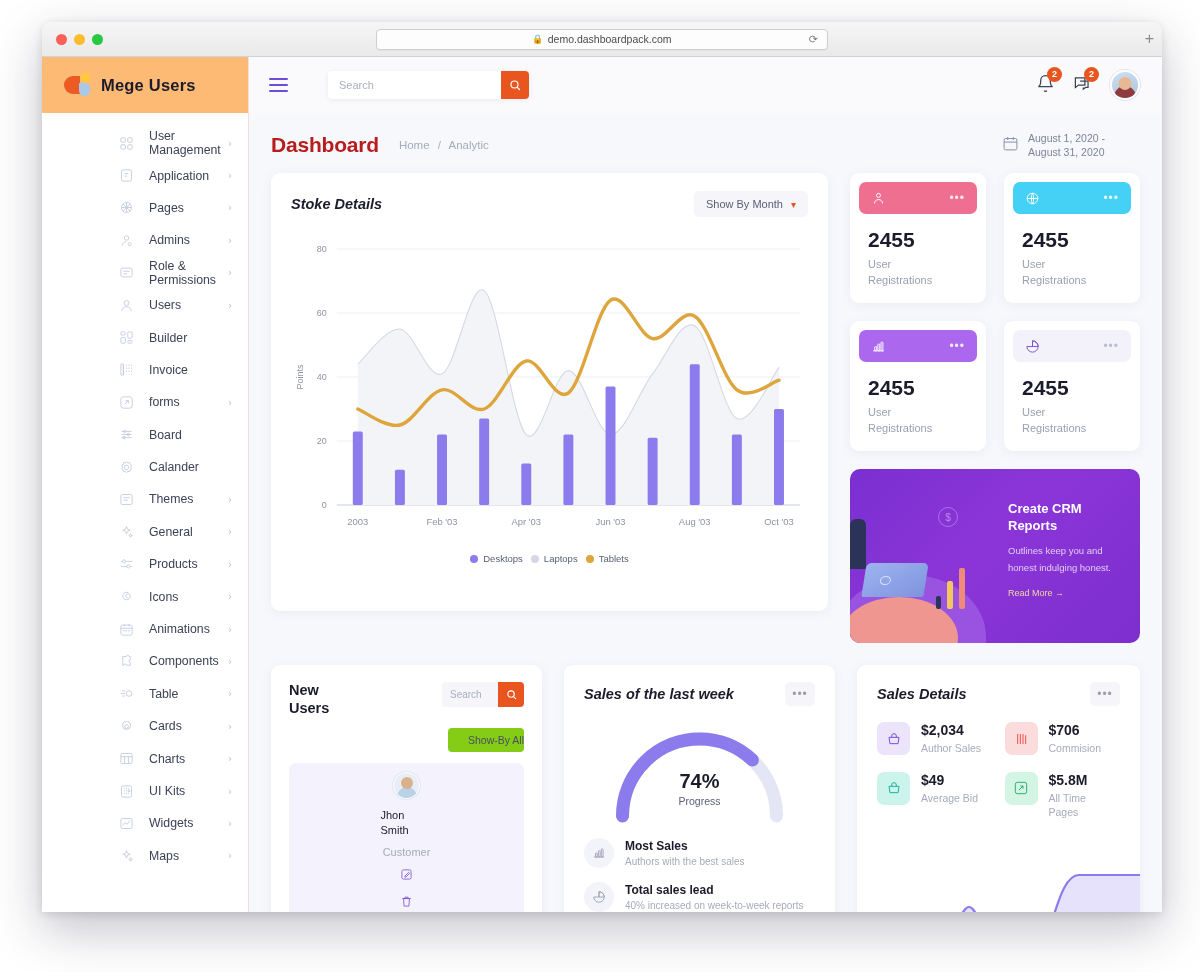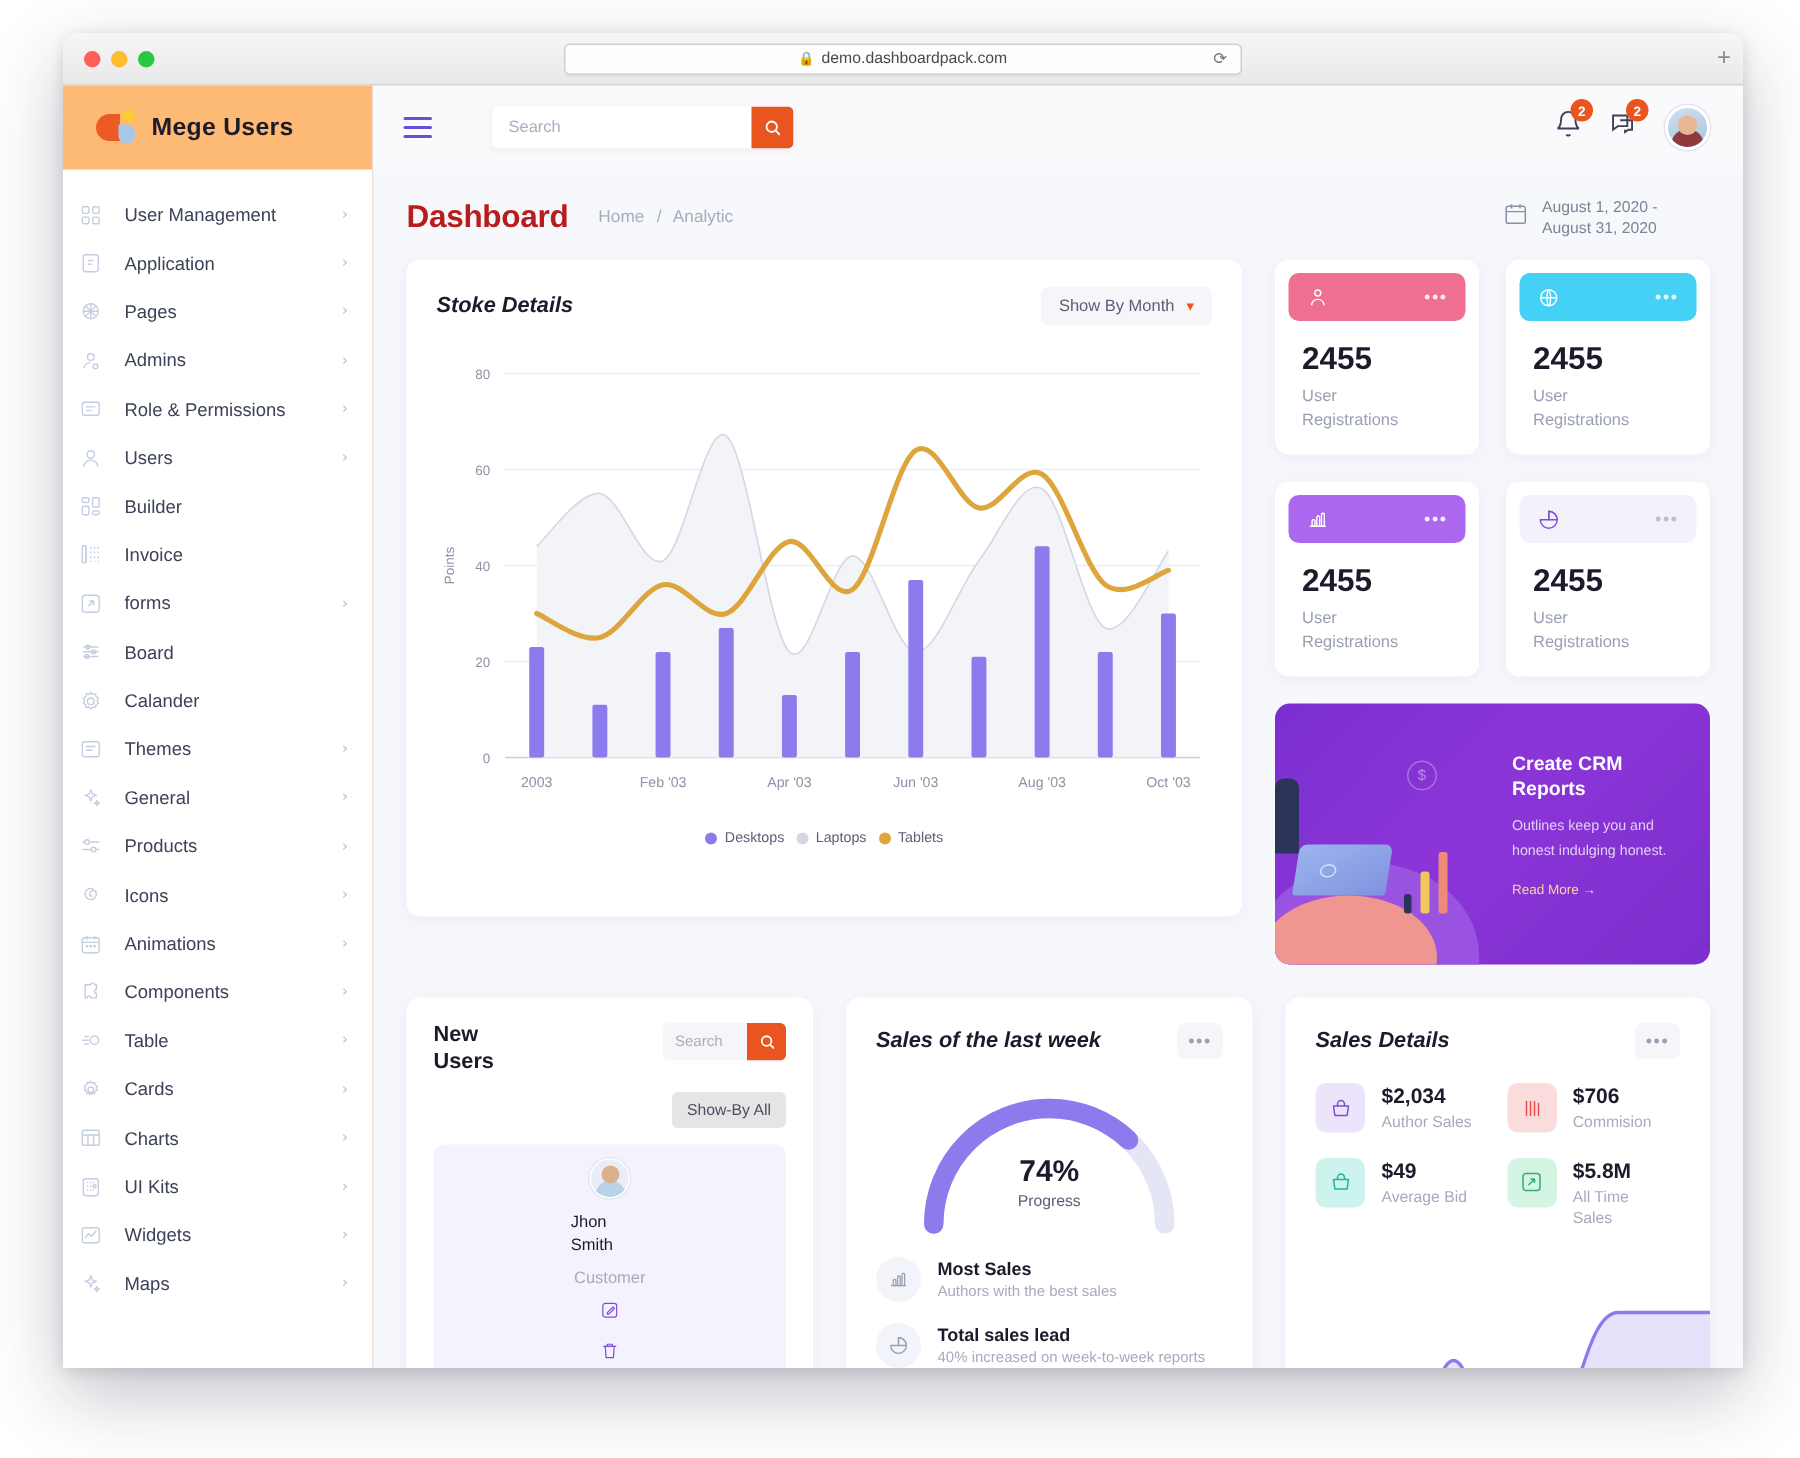--- a/index.html
+++ b/index.html
@@ -86,22 +86,23 @@
     width: 11px; height: 13px;
     background: #a8c8e8;
     border-radius: 0 6px 6px 6px;
   }
   .brand-name { font-size: 16.5px; font-weight: 700; color: #1b1b2b; letter-spacing: .2px; }
 
   .nav { padding: 14px 0 10px 0; flex: 1; }
   .nav-item {
     display: flex; align-items: center;
     height: 32.4px;
-    padding: 0 16px 0 8px;
+    padding: 0 16px 0 28px;
     cursor: pointer;
+    margin-left: 46px;
   }
   .nav-ico {
     width: 20px; height: 20px; flex-shrink: 0;
     color: #c5cde0;
     display: flex; align-items: center; justify-content: center;
   }
   .nav-ico svg { width: 15px; height: 15px; }
   .nav-label {
     flex: 1; margin-left: 13px;
     font-size: 12.3px; color: #3c4257;
@@ -289,22 +290,22 @@
     font-family: "Liberation Sans", sans-serif;
   }
   .nu-search input::placeholder { color: #a9aec0; }
   .nu-searchbtn {
     width: 26px; height: 25px; background: #e8551f; border: 0; cursor: pointer;
     display: flex; align-items: center; justify-content: center;
   }
   .nu-searchbtn svg { width: 11px; height: 11px; stroke: #fff; }
   .showall {
     margin: 11px 0 0 auto; width: 76px;
-    background: #e5e5e5; border-radius: 4px;
-    padding: 6px 0; text-align: center;
+    background: #84cc16; border-radius: 4px;
+    padding: 6px 0; text-align: right;
     font-size: 10.5px; color: #4a4f63; cursor: pointer;
   }
   .urow {
     display: flex; align-items: center; gap: 9px;
     border-radius: 7px; padding: 9px 11px;
     margin-top: 11px;
     flex-direction: column;
   }
   .urow.lav { background: #f3f2fd; }
   .urow.mint { background: #effaf8; }
@@ -974,21 +975,21 @@
                 </div>
                 <div class="sd-item">
                   <span class="sd-ico" style="background:#d4f4e4;color:#2fae72">
                     <svg viewBox="0 0 24 24" fill="none" stroke="currentColor" stroke-width="1.5" stroke-linejoin="round" class="">
                       <rect x="3.5" y="3.5" width="17" height="17" rx="3"></rect>
                       <path d="M9 15l6-6M15 9h-4M15 9v4"></path>
                     </svg>
                   </span>
                   <span>
                     <span class="sd-val" style="display:block">$5.8M</span>
-                    <span class="sd-lbl" style="display:block">All Time Sales</span>
+                    <span class="sd-lbl" style="display:block">All Time Pages</span>
                   </span>
                 </div>
               </div>
             <svg class="sd-chart" viewBox="0 0 290 78" preserveAspectRatio="none">
               <path d="M0,78 L92,78 C100,78 104,52 112,52 C120,52 124,78 132,78 L188,78 C196,78 202,20 222,20 L290,20 L290,78 Z" fill="#e7e2fb"></path>
               <path d="M92,78 C100,78 104,52 112,52 C120,52 124,78 132,78 M188,78 C196,78 202,20 222,20 L290,20" fill="none" stroke="#8b7bec" stroke-width="2.2"></path>
             </svg>
           </div>
         </div>
       </div>

